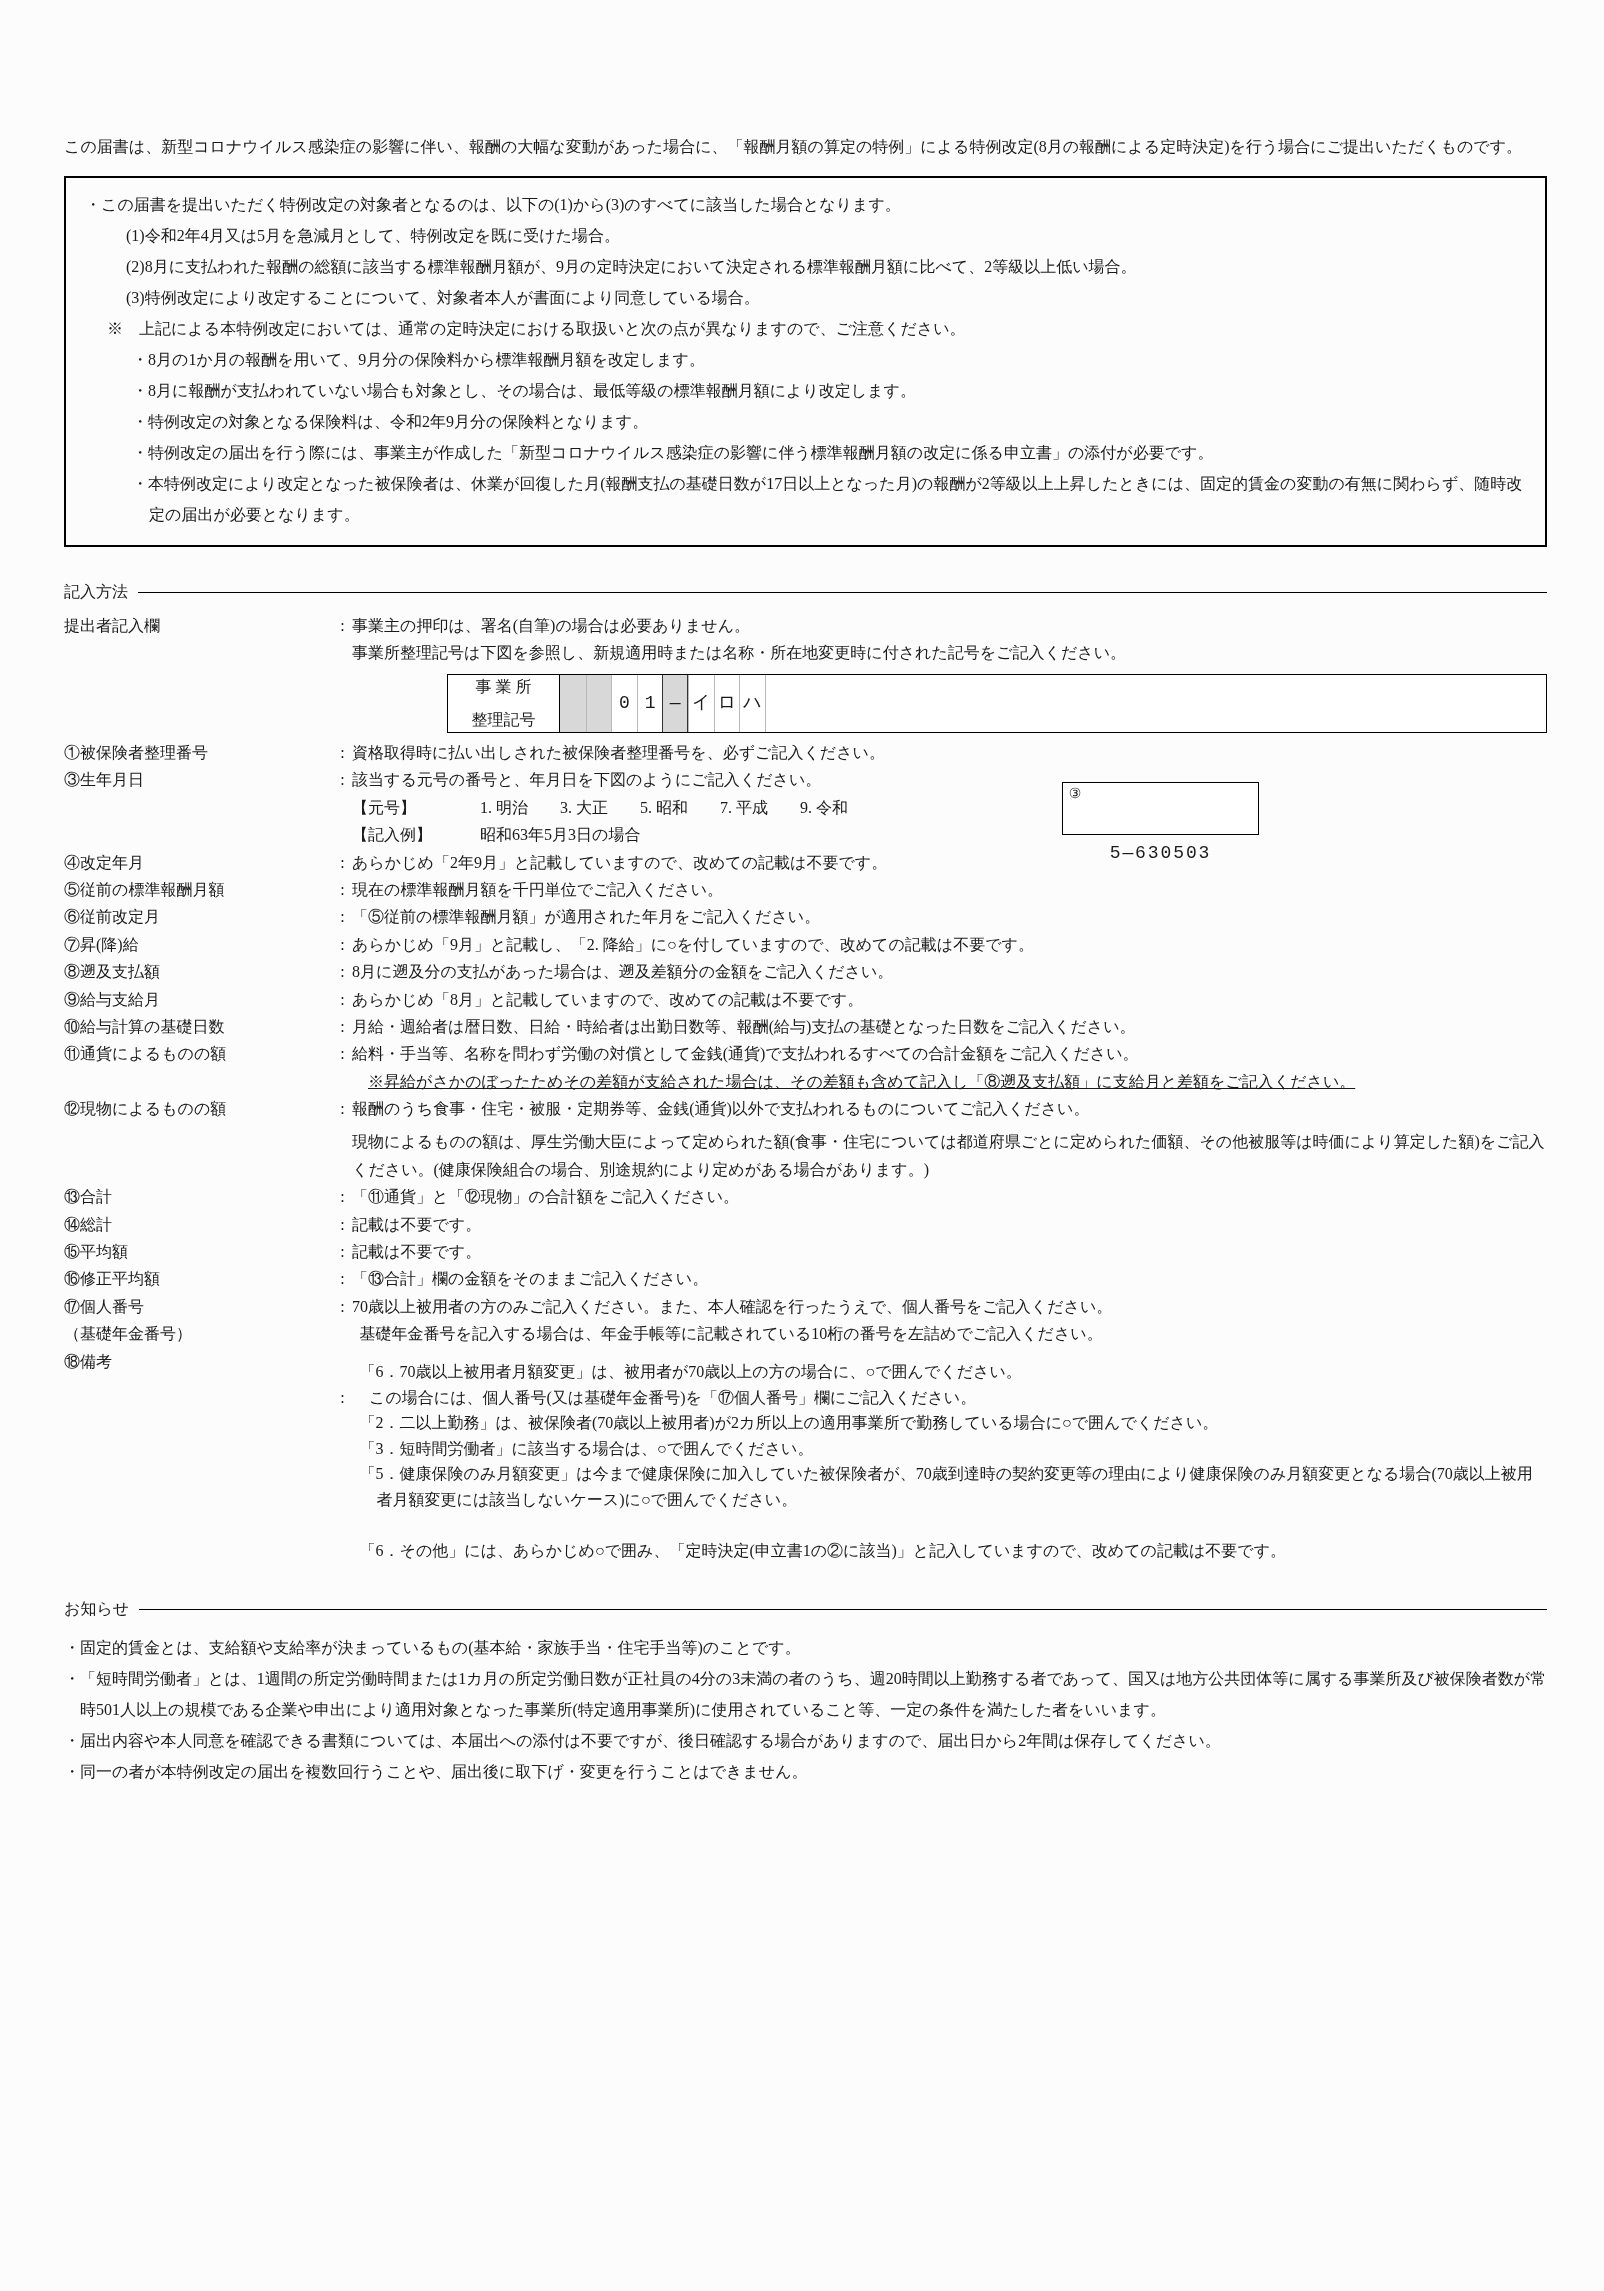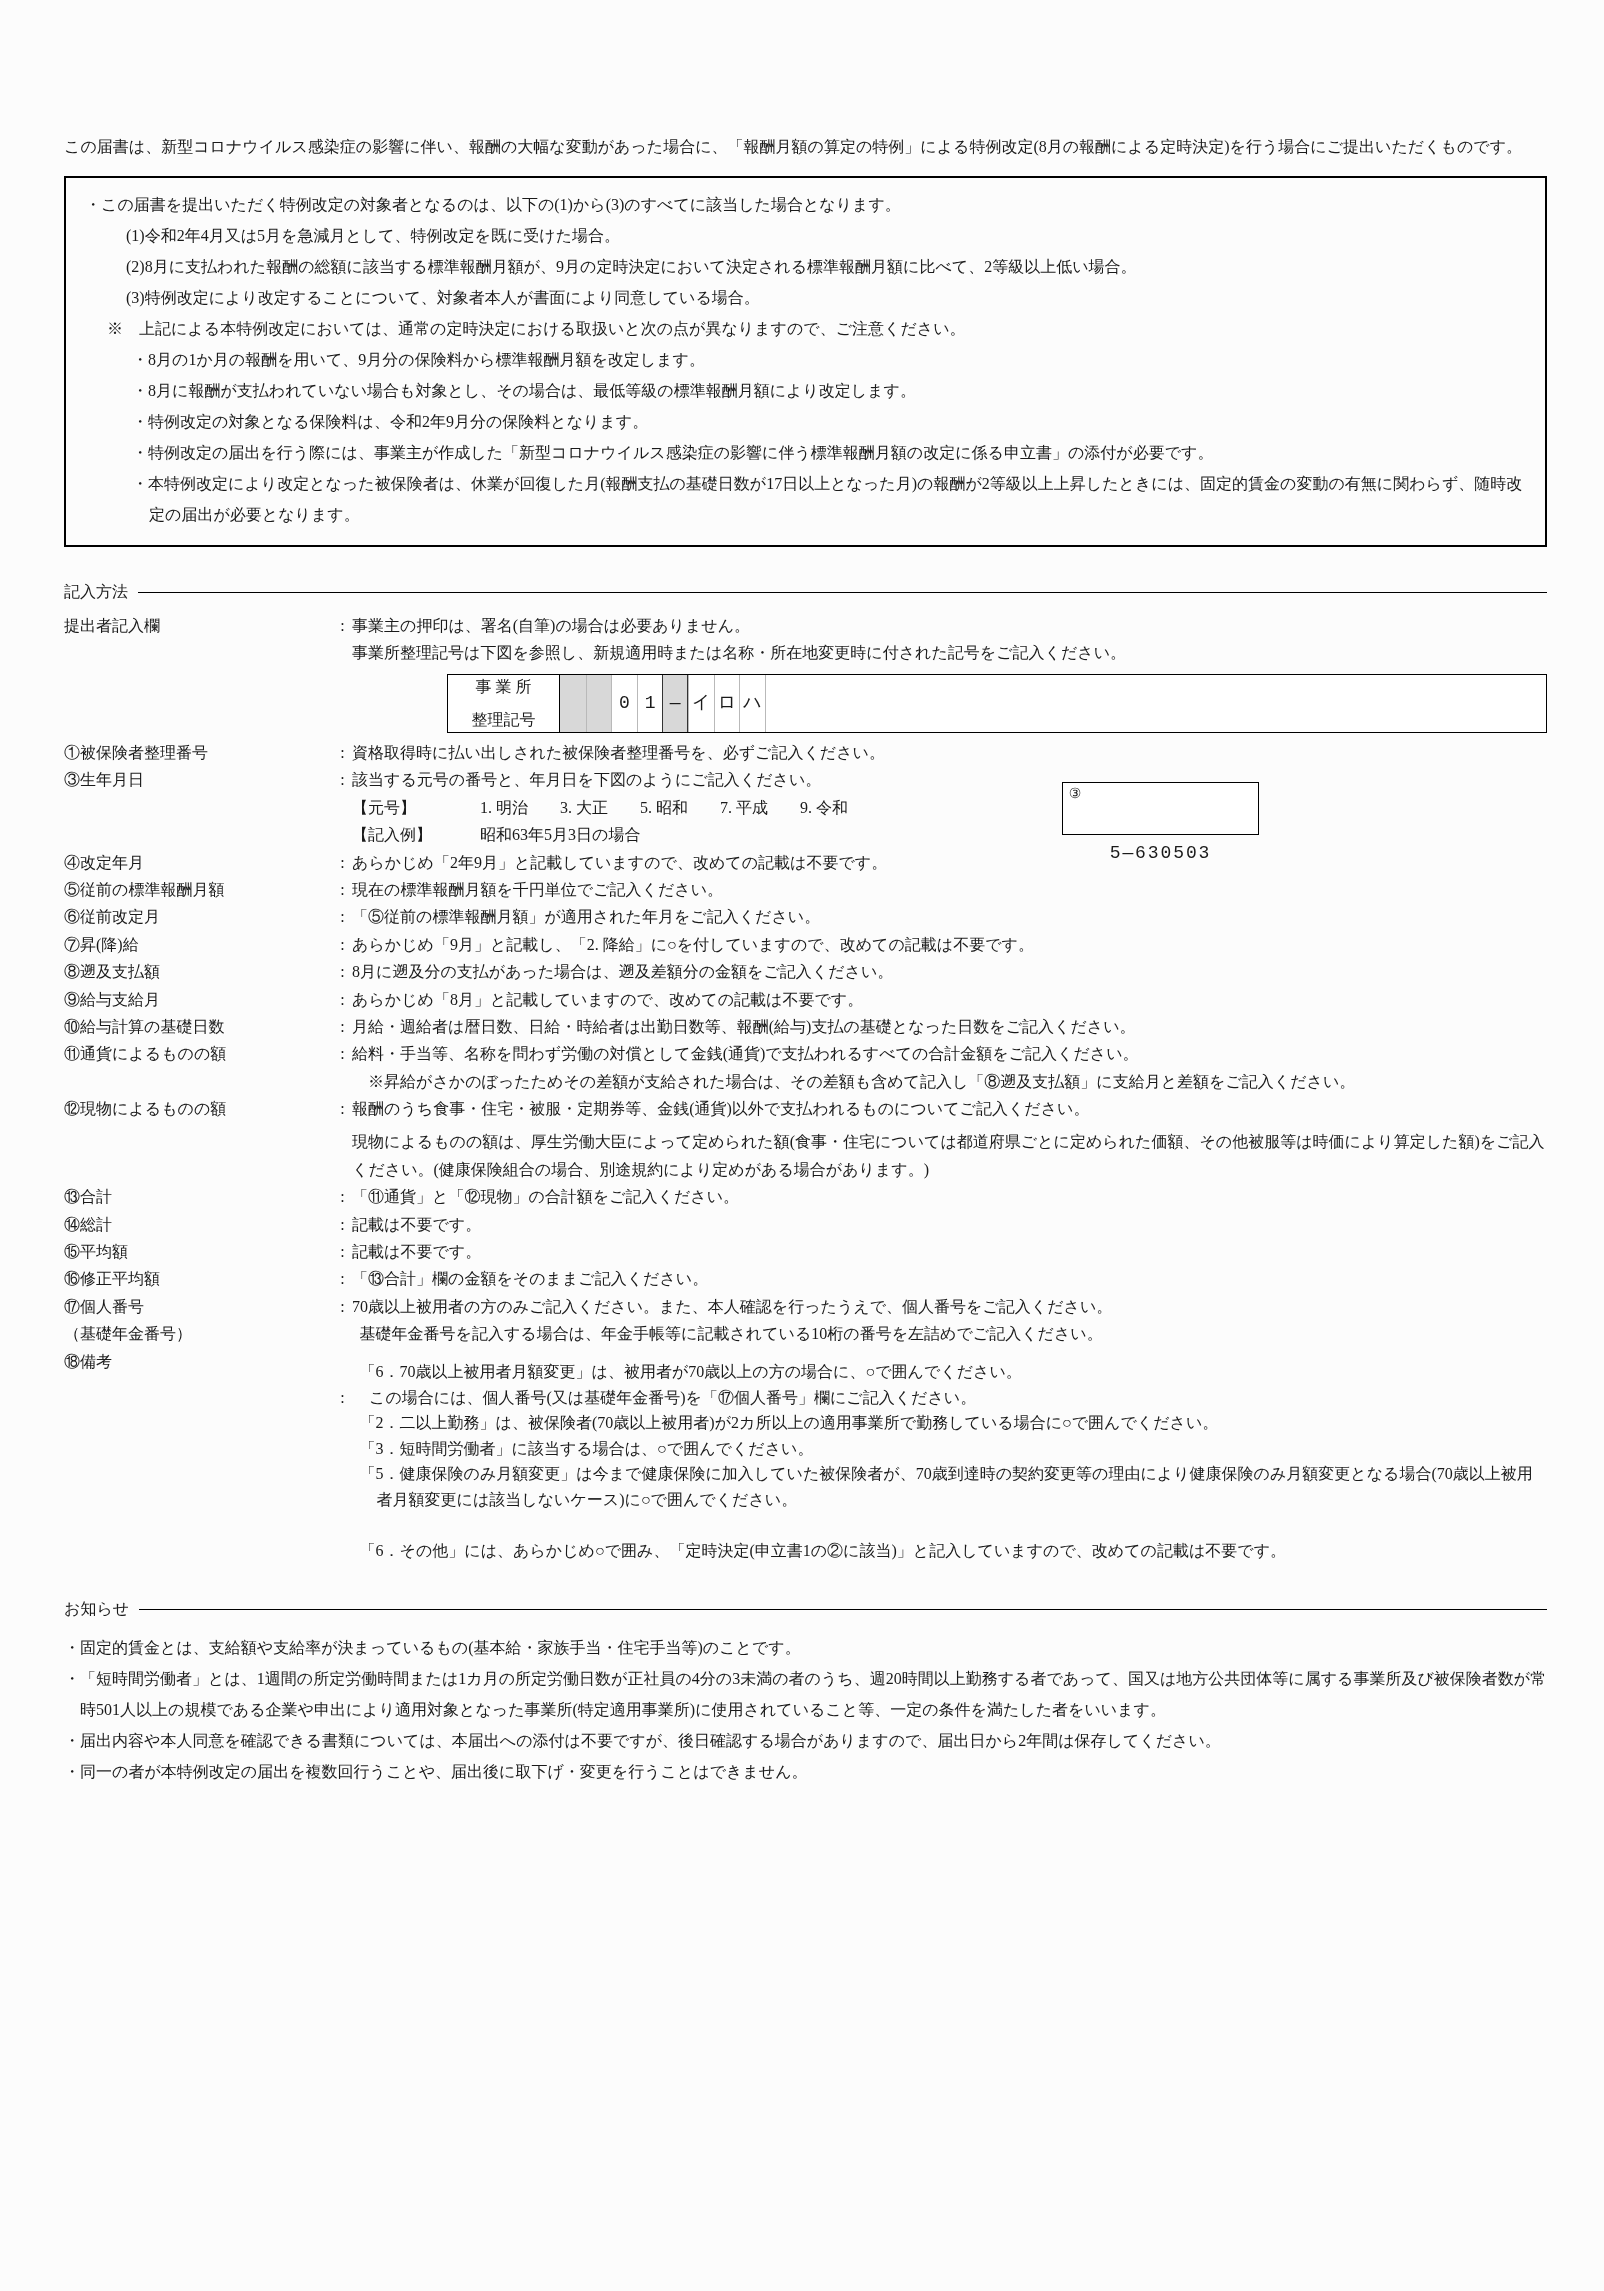--- a/index.html
+++ b/index.html
@@ -36,21 +36,21 @@
   .sec-head .rule{flex:1;border-bottom:1.9px solid #000;height:0;margin-top:1.9px;}
 
   
   .howto{margin-top:9.5px;}
   .howto-row{display:grid;grid-template-columns:269px 19px 1fr;line-height:27.4px;}
   .lbl{white-space:nowrap;}
   .colon{text-align:center;}
   .colon-mid{padding-top:36px;}
   .htext{}
   .sub-line{}
-  .note-line{margin-left:16px;}
+  .note-line{margin-left:16px;text-decoration:underline;}
   .indent-line{margin-left:7.6px;}
   .indent-line2{margin-left:17px;}
   .hang{padding-left:17px;text-indent:-17px;}
   .para{margin-top:5.7px;}
   .gap-top{margin-top:25.6px;}
 
   
   .office-table{
     display:grid;
     grid-template-columns:112px repeat(9,25.6px);

